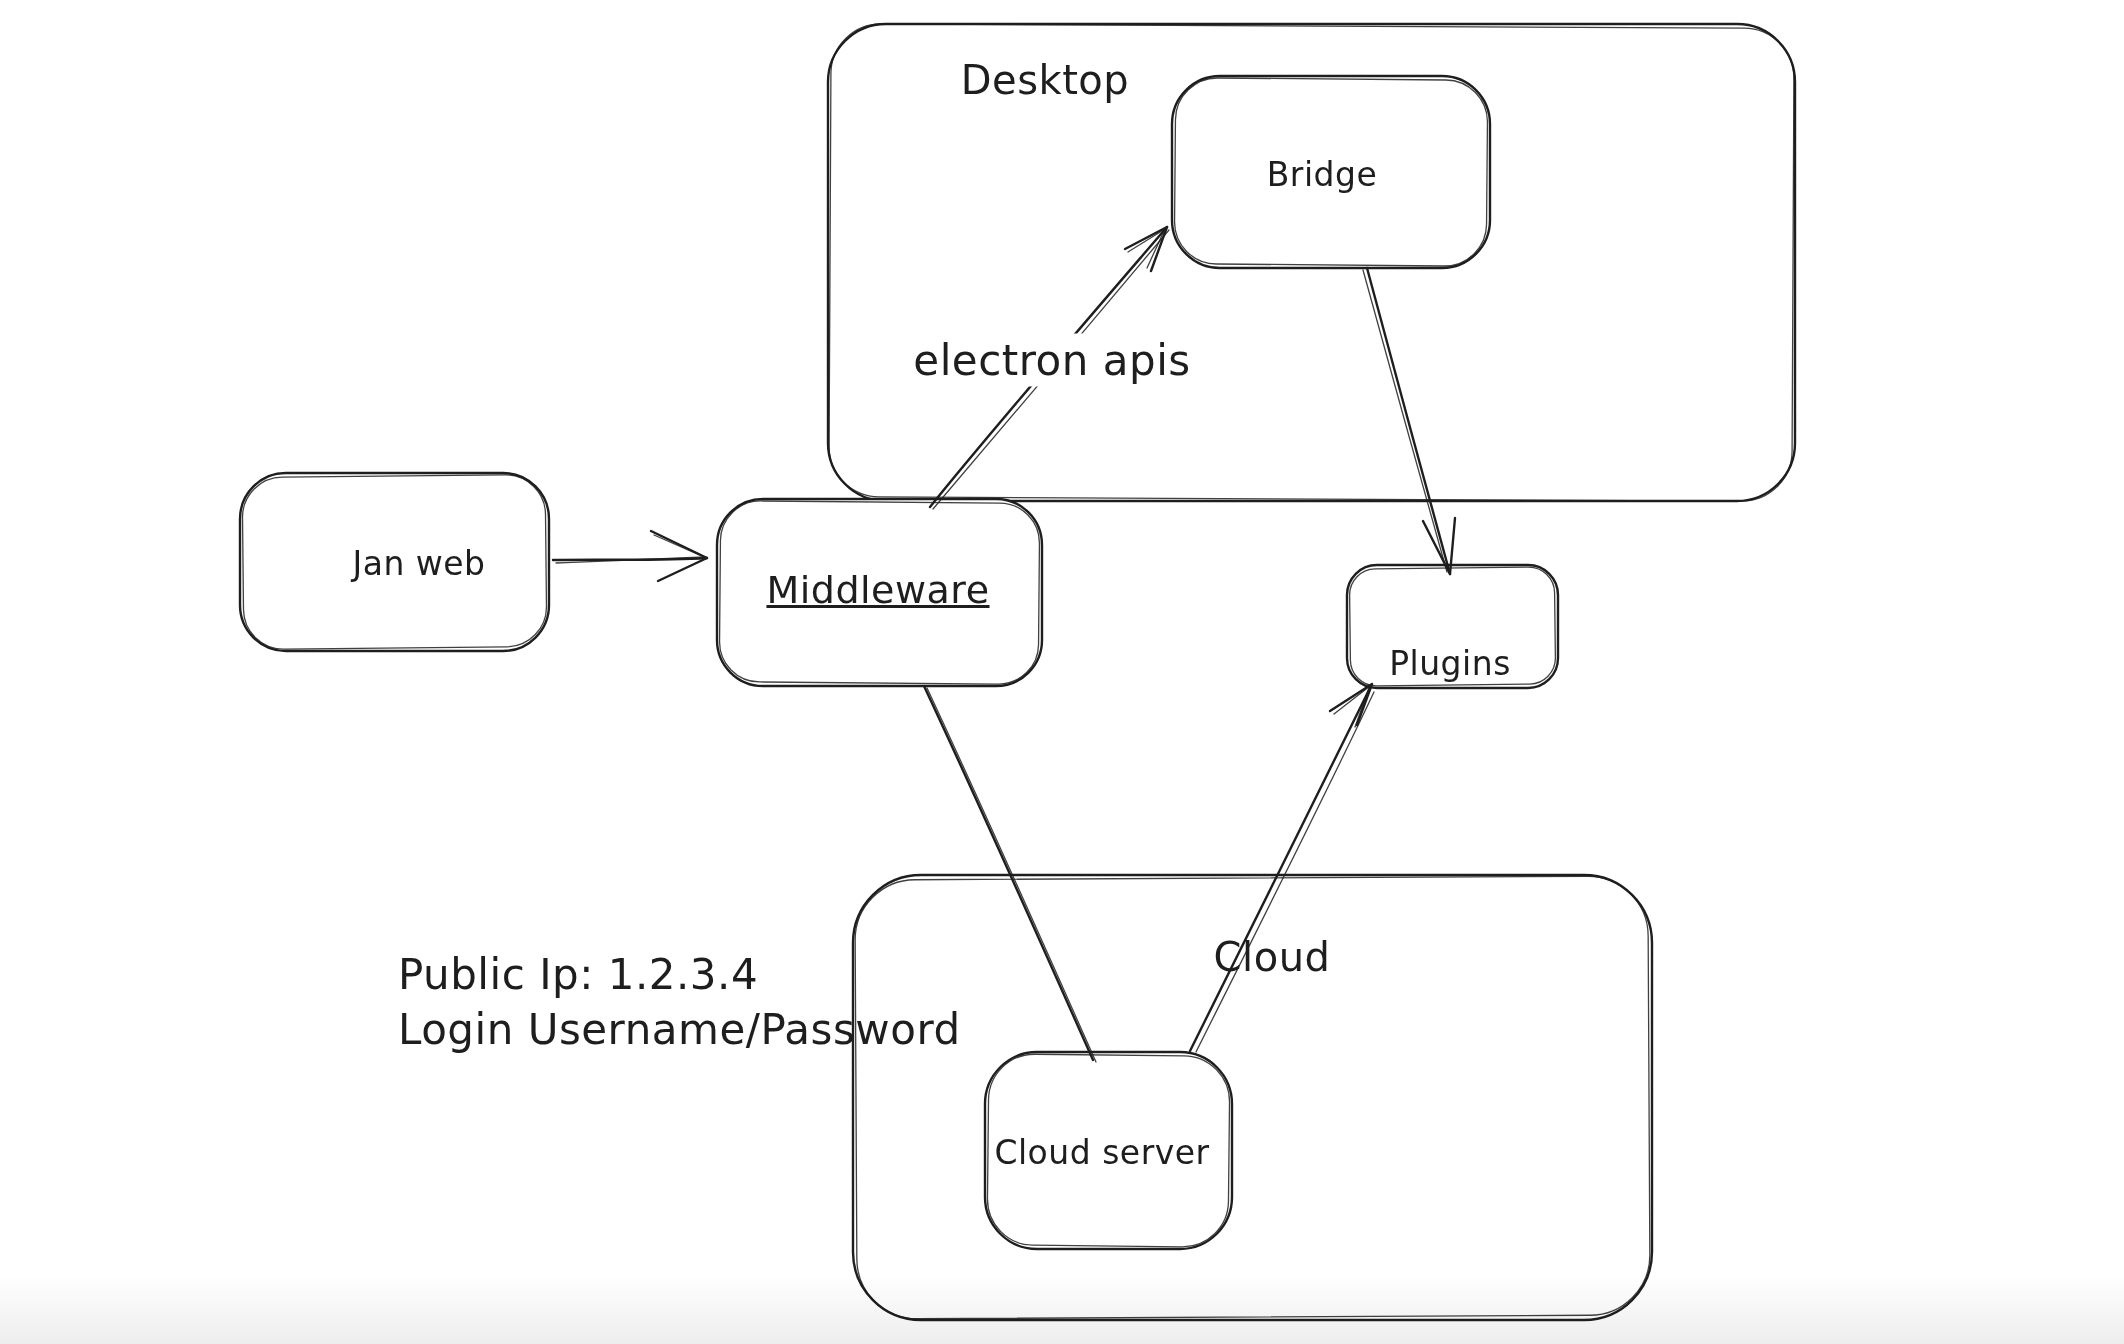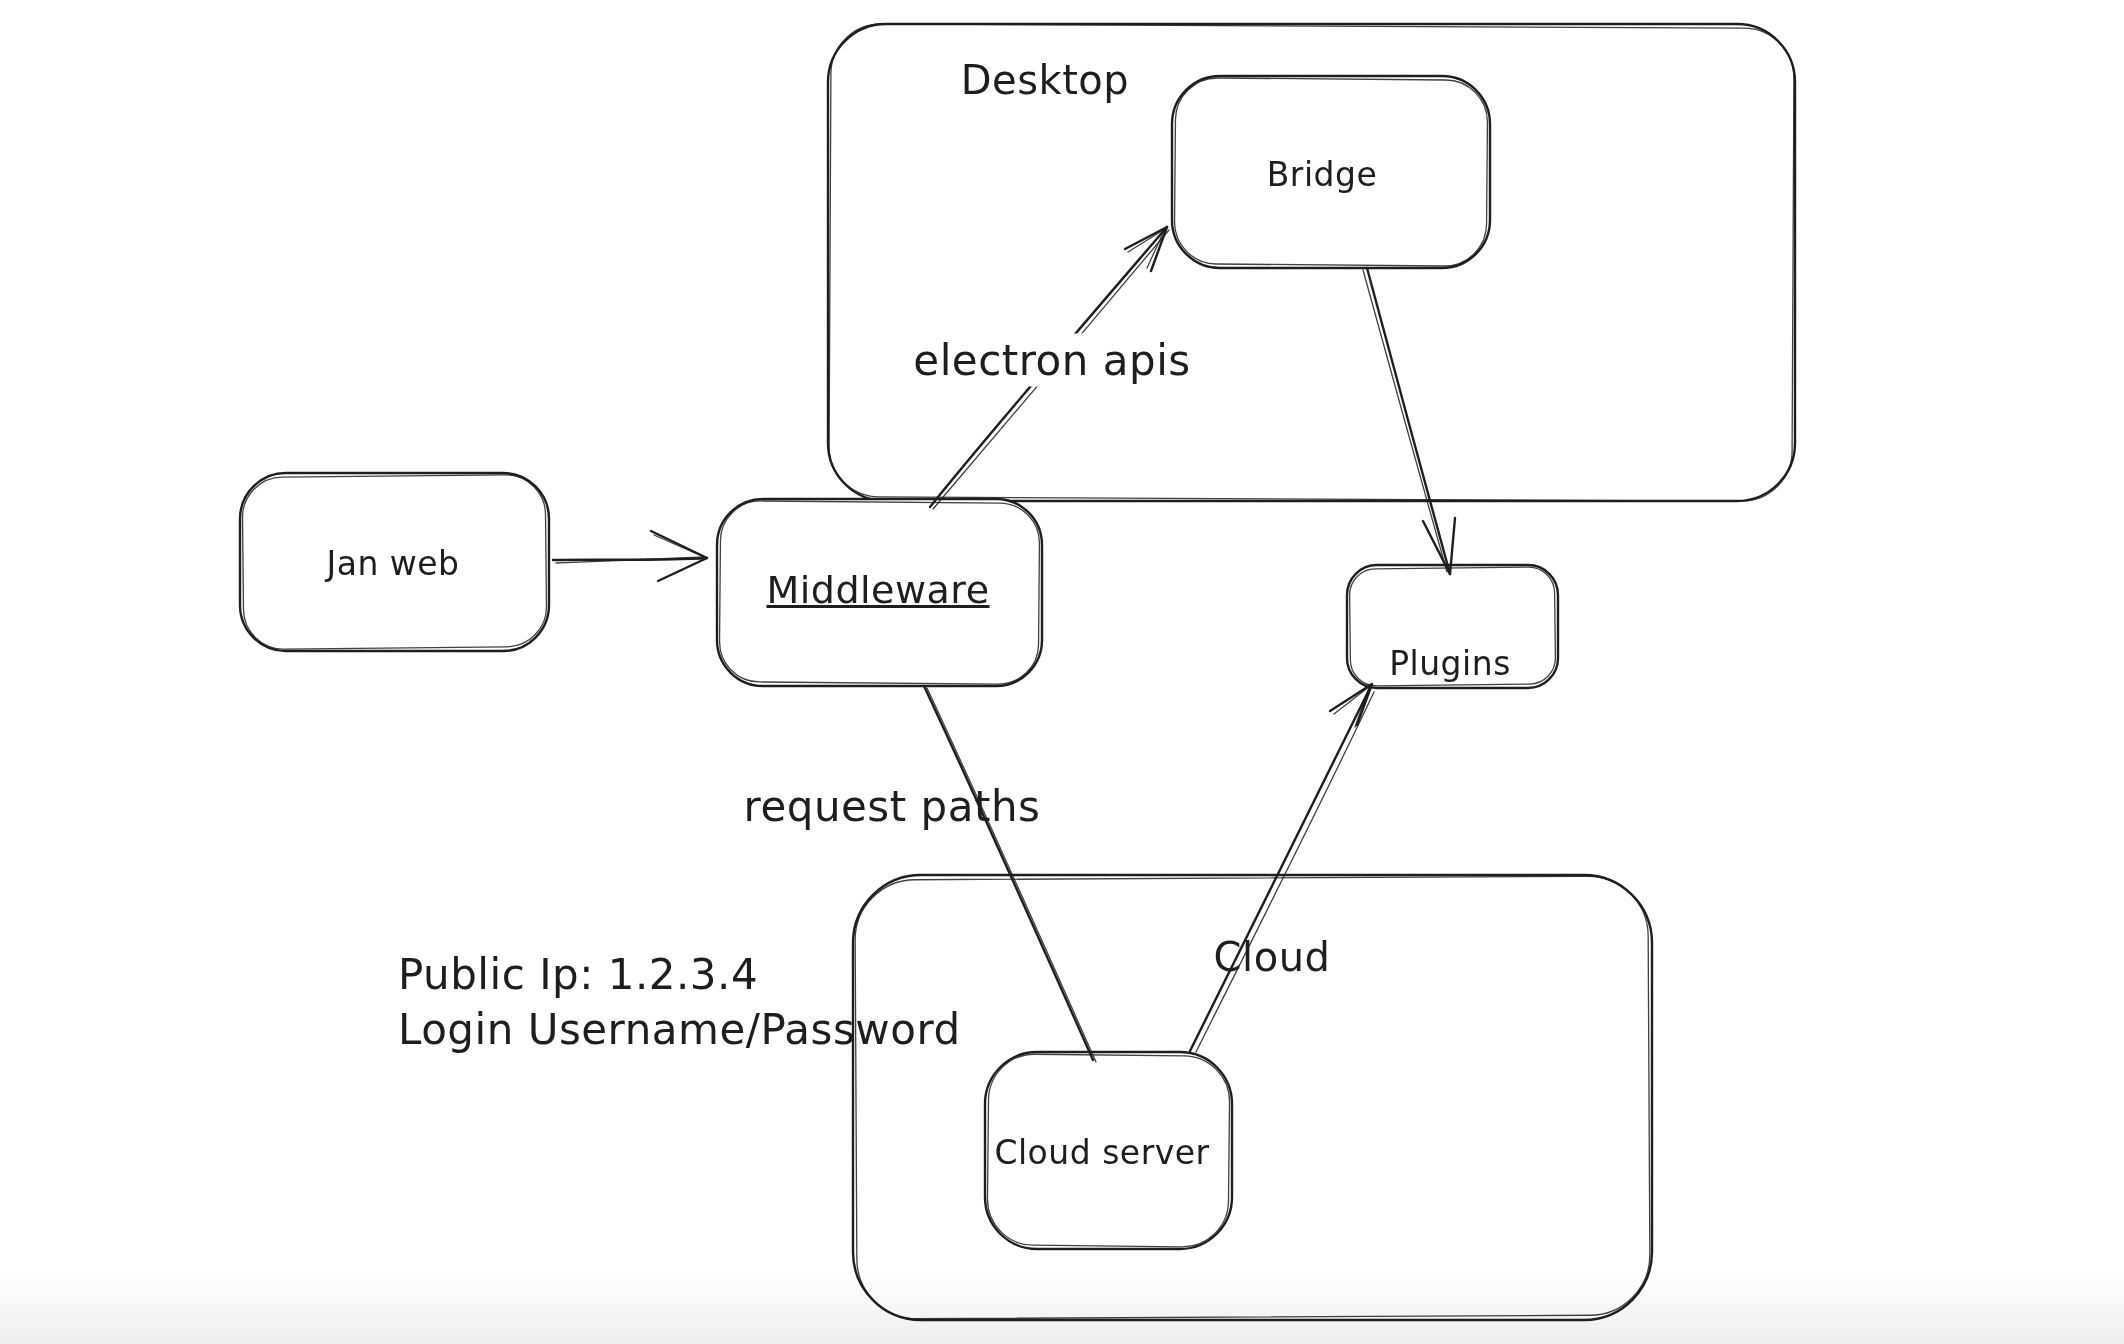--- a/index.html
+++ b/index.html
@@ -129,33 +129,32 @@
       <path class="s thin" d="M1196 1052 C 1246 952, 1326 794, 1374 692"></path>
       <path class="s" d="M1372 684 L1357 725 M1372 684 L1330 711"></path>
       <path class="s thin" d="M1369 688 L1355 727 M1370 686 L1334 714"></path>
     </g>
   </svg>
 
   <div class="label zone-label" style="left:1045px; top:80px;">Desktop</div>
 
   <div class="label zone-label" style="left:1272px; top:957px;">Cloud</div>
 
-  <div class="label node-label" style="left:393px; top:563px;">Jan web</div>
+  <div class="label node-label" style="left:419px; top:563px;">Jan web</div>
 
   <div class="label node-label" style="left:878px; top:590px; font-size:38px;text-decoration:underline;">Middleware</div>
 
   <div class="label node-label" style="left:1322px; top:174px;">Bridge</div>
 
   <div class="label node-label" style="left:1450px; top:628px;margin-top:35px;">Plugins</div>
 
   <div class="label node-label" style="left:1102px; top:1152px;">Cloud server</div>
 
   <div class="label edge-label masked" style="left:1052px; top:360px;">electron apis</div>
 
-  <div class="label edge-label" style="left:892px; top:806px;">request paths</div>
 
   <div class="annotation">
     <div>Public Ip: 1.2.3.4</div>
     <div>Login Username/Password</div>
   </div>
 
   <div class="bottom-fade"></div>
 </div>
 
 </body></html>

